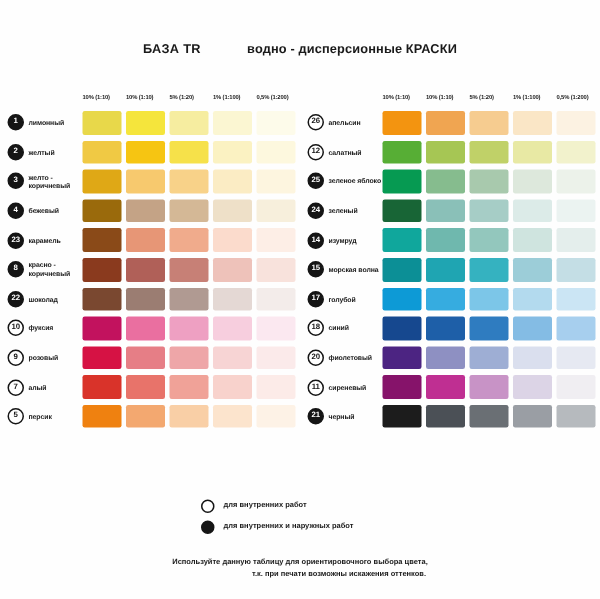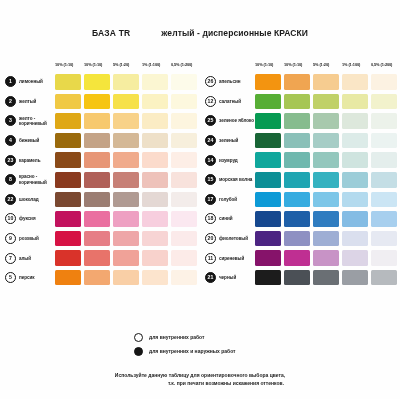--- a/index.html
+++ b/index.html
@@ -163,21 +163,21 @@
   .disclaimer-line.indent { padding-left: 52px; }
 </style>
 </head>
 <body>
 
 <div id="page">
 
   <div class="header">
     <span class="header-base">БАЗА TR</span>
     <span class="header-gap"></span>
-    <span class="header-sub">желтый - дисперсионные КРАСКИ</span>
+    <span class="header-sub">водно - дисперсионные КРАСКИ</span>
   </div>
 
   <div class="panel panel-left">
     <div class="col-headers">
         <div class="col-head" style="left: 0px;">10% (1:10)</div>
         <div class="col-head" style="left: 29px;">10% (1:10)</div>
         <div class="col-head" style="left: 58px;">5% (1:20)</div>
         <div class="col-head" style="left: 87px;">1% (1:100)</div>
         <div class="col-head" style="left: 116px;">0,5% (1:200)</div>
       </div>

